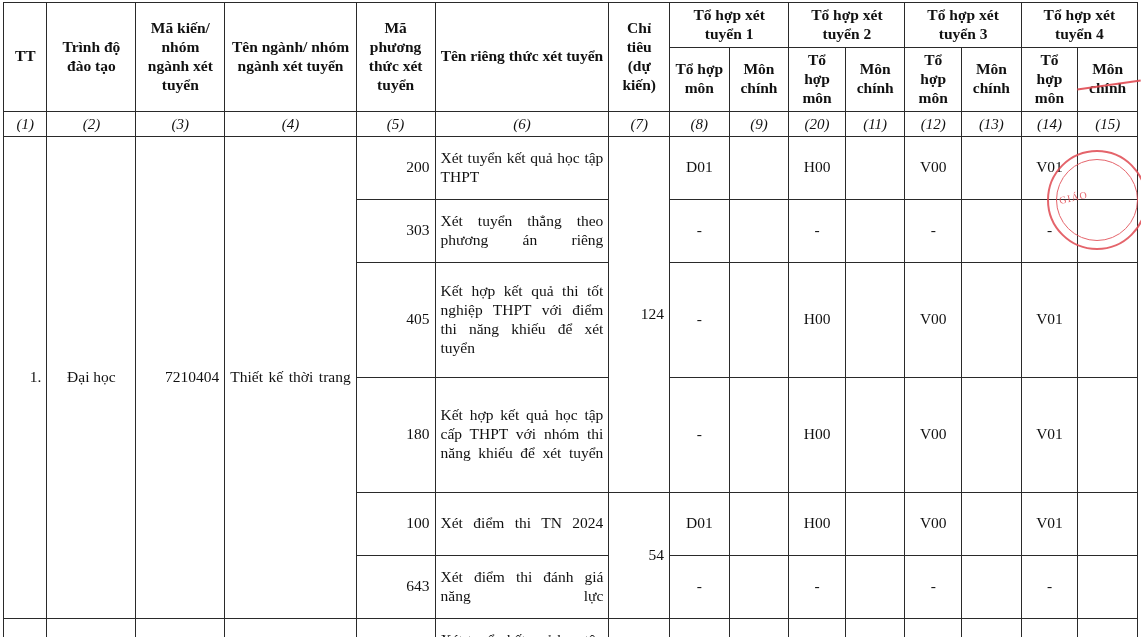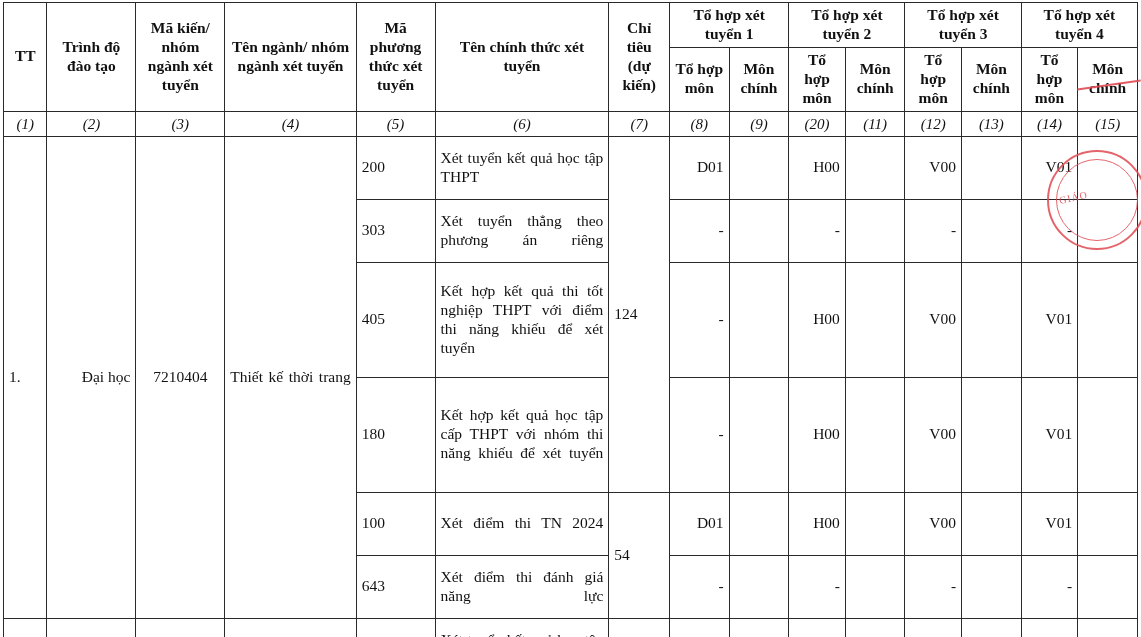--- a/index.html
+++ b/index.html
@@ -39,41 +39,41 @@
     text-align: center;
     font-size: 15.5px;
   }
   td.num {
     text-align: center;
     font-style: italic;
     font-size: 15px;
     padding: 2px 2px;
   }
   td.c {
-    text-align: left;
+    text-align: right;
   }
   td.l {
-    text-align: right;
+    text-align: center;
   }
   td.just {
     text-align: justify;
     text-align-last: justify;
     padding-left: 6px;
     padding-right: 6px;
   }
   td.justl {
     text-align: justify;
     padding-left: 6px;
     padding-right: 6px;
   }
   td.tall {
     height: 56px;
   }
   .code-cell {
-    text-align: center;
+    text-align: right;
   }
   .stamp {
     position: absolute;
     right: -6px;
     top: 148px;
     width: 96px;
     height: 96px;
     border: 2px solid #e04a52;
     border-radius: 50%;
     opacity: 0.85;
@@ -133,21 +133,21 @@
       <col style="width:56px">
       <col style="width:59px">
     </colgroup>
     <thead>
       <tr>
         <th class="hdr" rowspan="2">TT</th>
         <th class="hdr" rowspan="2">Trình độ đào tạo</th>
         <th class="hdr" rowspan="2">Mã kiến/ nhóm ngành xét tuyển</th>
         <th class="hdr" rowspan="2">Tên ngành/ nhóm ngành xét tuyển</th>
         <th class="hdr" rowspan="2">Mã phương thức xét tuyển</th>
-        <th class="hdr" rowspan="2">Tên chính thức xét tuyển</th>
+        <th class="hdr" rowspan="2">Tên riêng thức xét tuyển</th>
         <th class="hdr" rowspan="2">Chỉ tiêu (dự kiến)</th>
         <th class="hdr" colspan="2">Tổ hợp xét tuyển 1</th>
         <th class="hdr" colspan="2">Tổ hợp xét tuyển 2</th>
         <th class="hdr" colspan="2">Tổ hợp xét tuyển 3</th>
         <th class="hdr" colspan="2">Tổ hợp xét tuyển 4</th>
       </tr>
       <tr>
         <th class="hdr">Tổ hợp môn</th>
         <th class="hdr">Môn chính</th>
         <th class="hdr">Tổ hợp môn</th>

